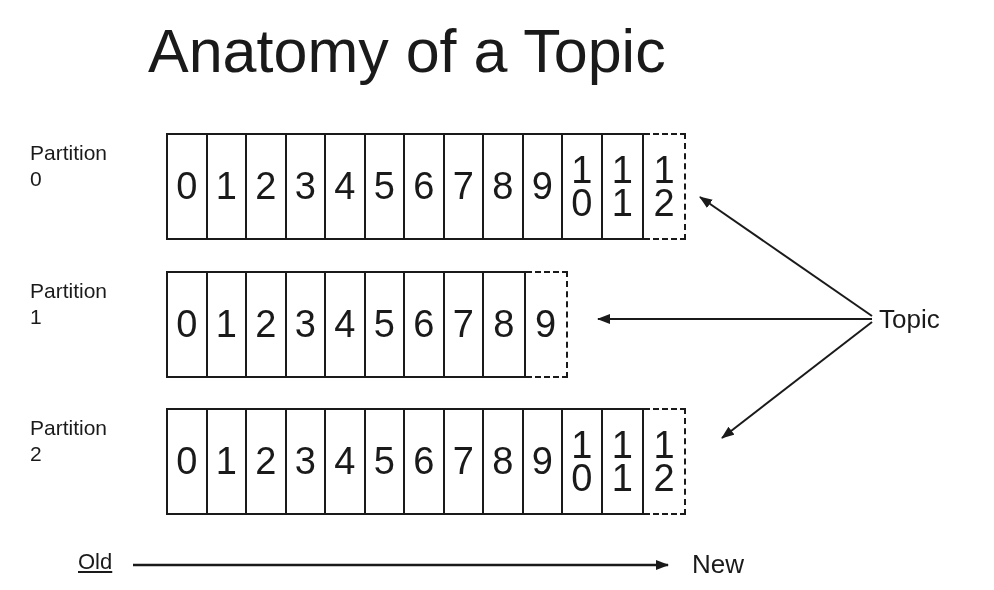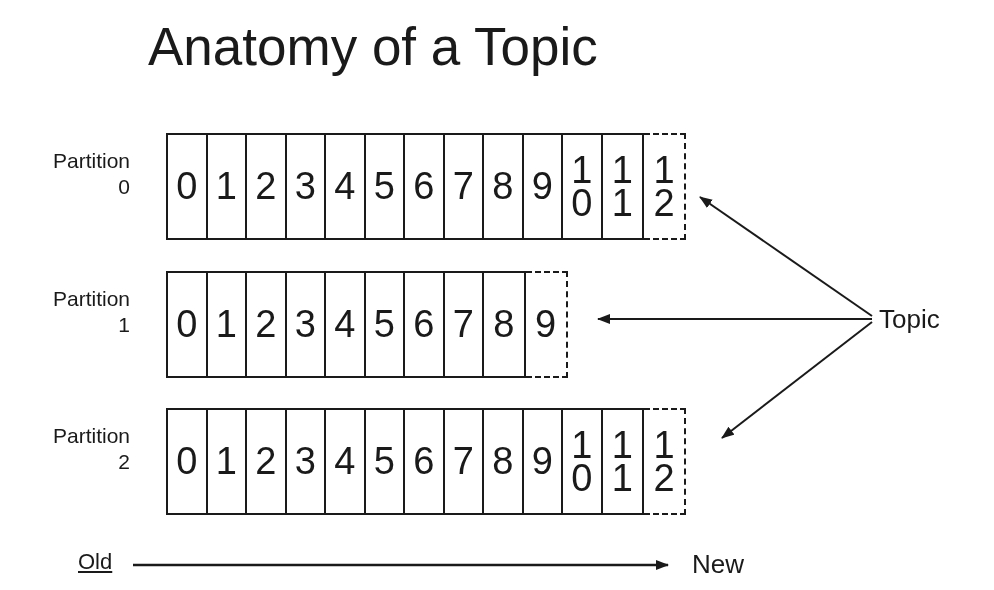--- a/index.html
+++ b/index.html
@@ -1,26 +1,26 @@
 <!DOCTYPE html>
 <html><head>
 <meta charset="utf-8">
 <style>
   html,body{margin:0;padding:0;background:#ffffff;}
   .canvas{
     position:relative;width:994px;height:590px;background:#ffffff;
     font-family:"Liberation Sans",sans-serif;color:#1a1a1a;overflow:hidden;
   }
   .title{
-    position:absolute;left:148px;top:16px;font-size:53px;letter-spacing:0;
+    position:absolute;left:148px;top:16px;font-size:61px;letter-spacing:0;
     white-space:nowrap;
   }
   .plabel{
-    position:absolute;left:30px;width:100px;text-align:right;
-    font-size:21px;line-height:26px;margin-top:8px;
+    position:absolute;left:30px;width:100px;text-align:left;
+    font-size:21px;line-height:26px;
   }
   .lab0{top:140px}.lab1{top:278px}.lab2{top:415px}
   .prow{position:absolute;left:166px;display:flex;align-items:flex-start;}
   .row0{top:133px}.row1{top:271px}.row2{top:408px}
   .cells{
     display:flex;height:107px;box-sizing:border-box;
     border:2px solid #1a1a1a;background:#ffffff;
   }
   .cell{
     width:39.5px;box-sizing:border-box;border-right:2px solid #1a1a1a;

